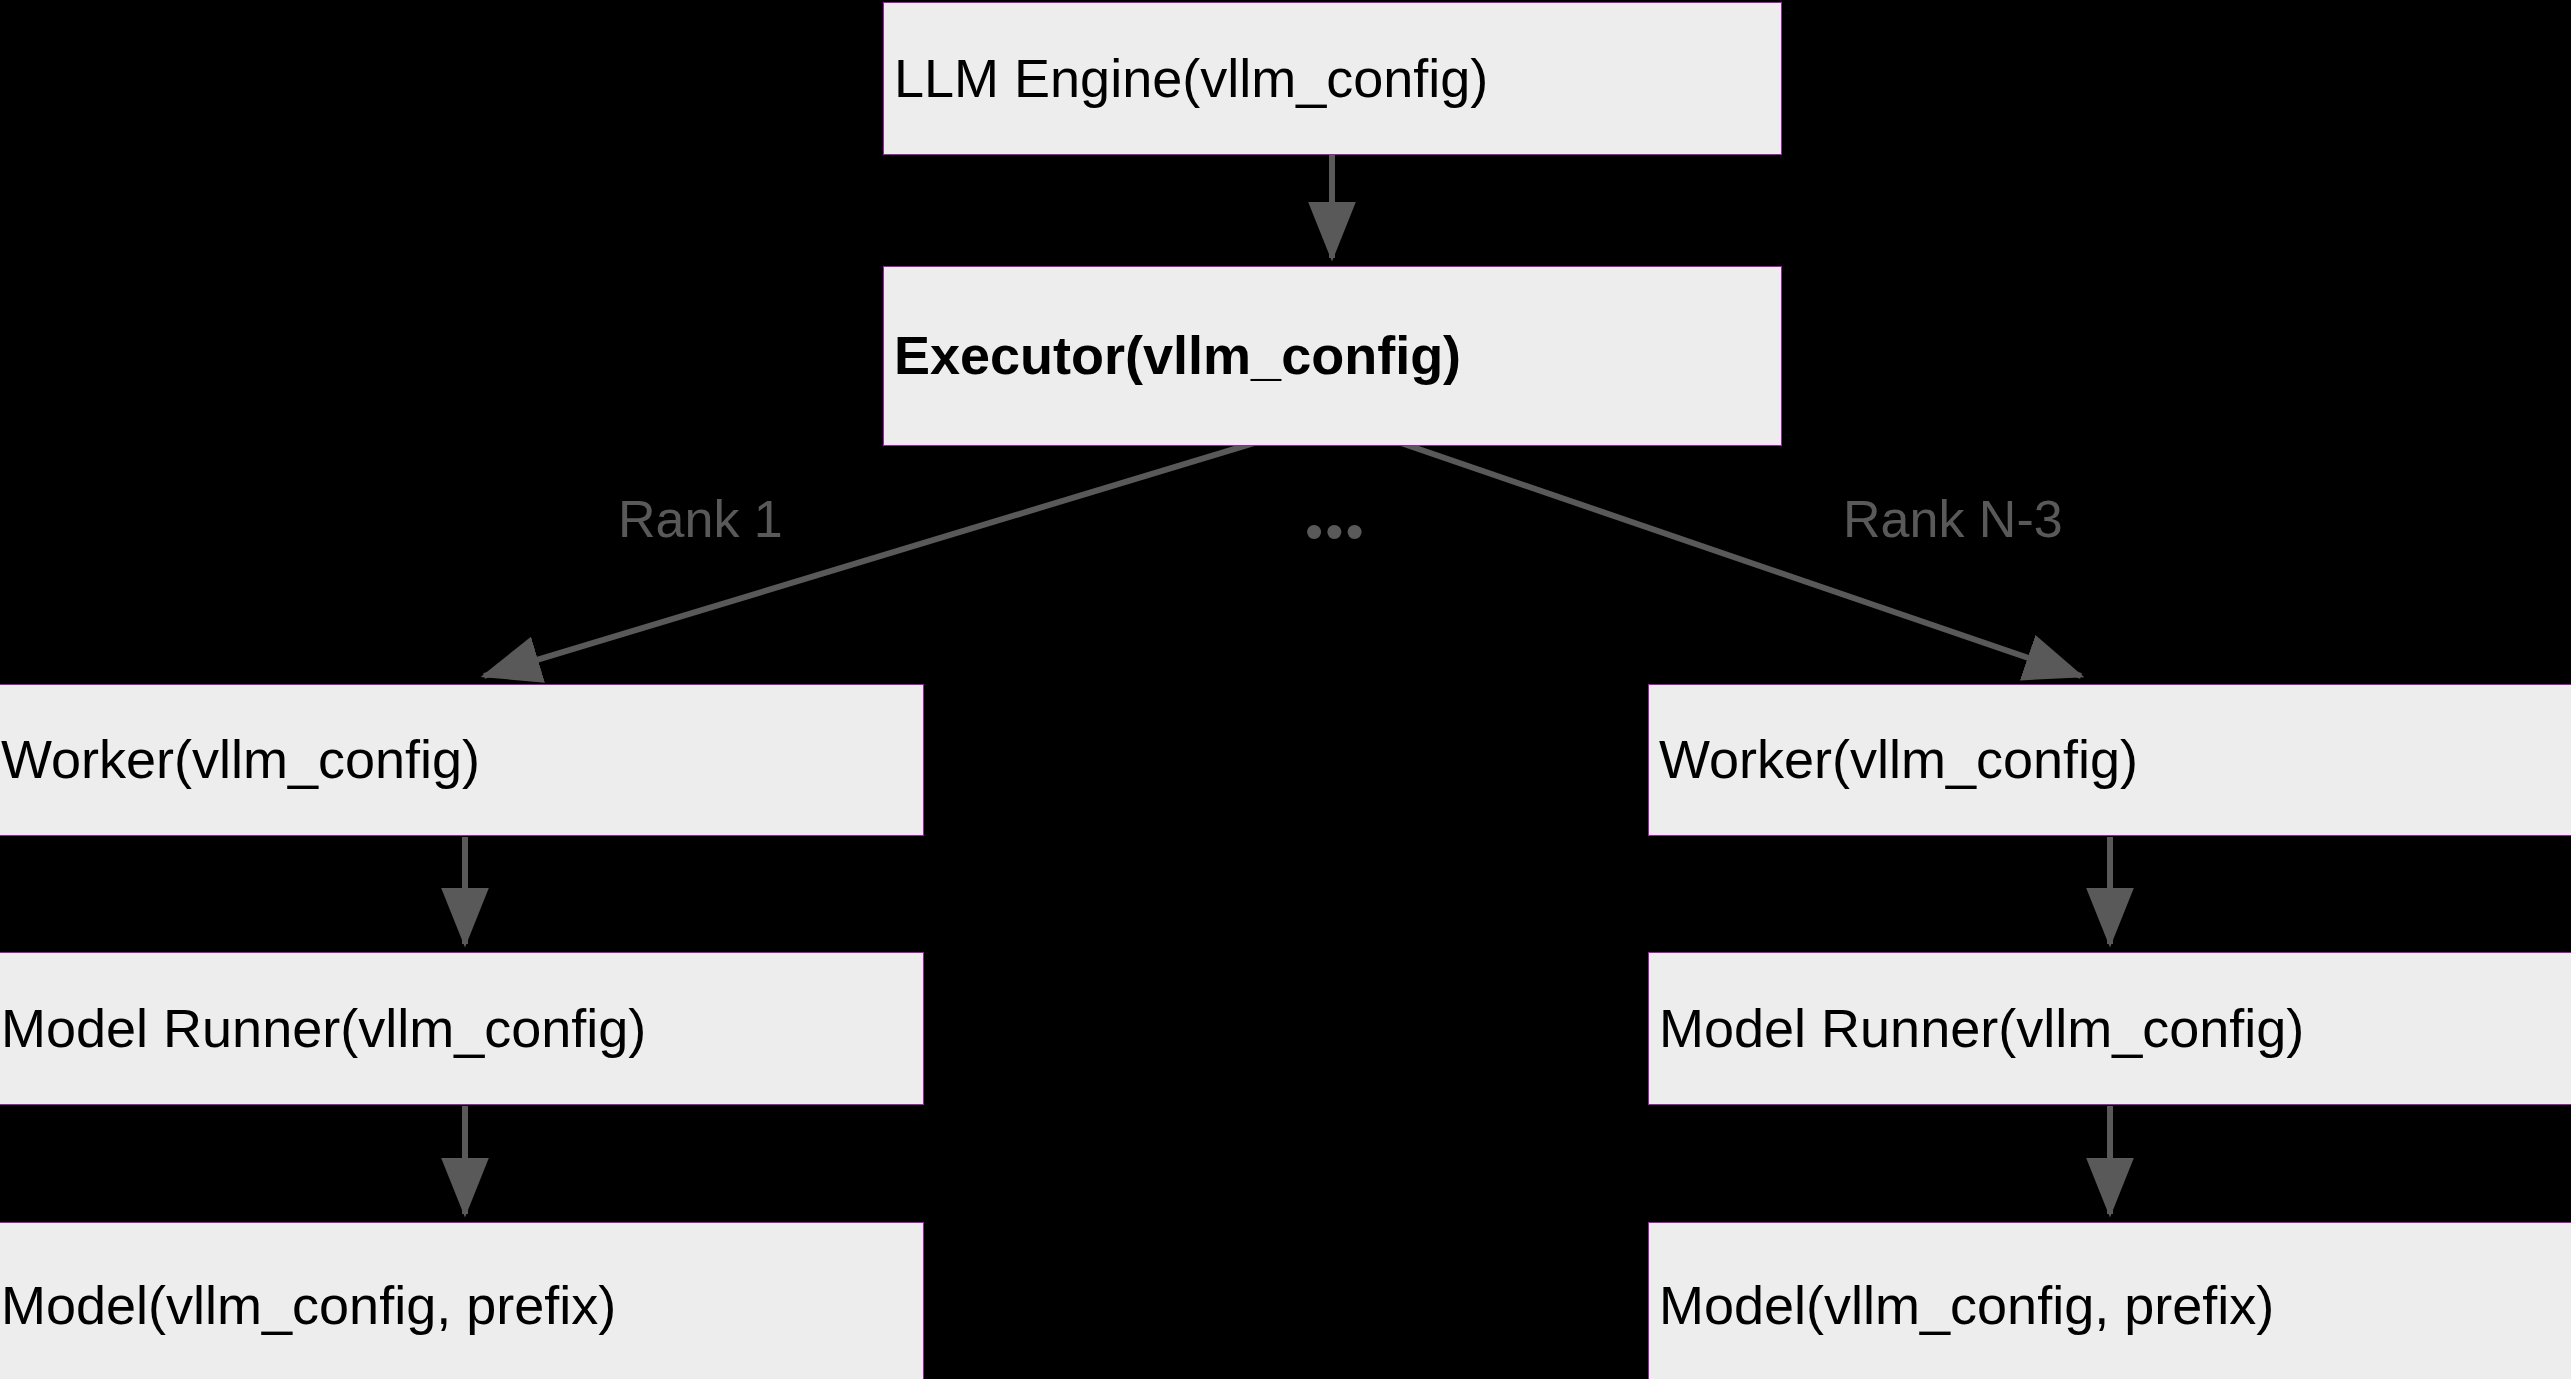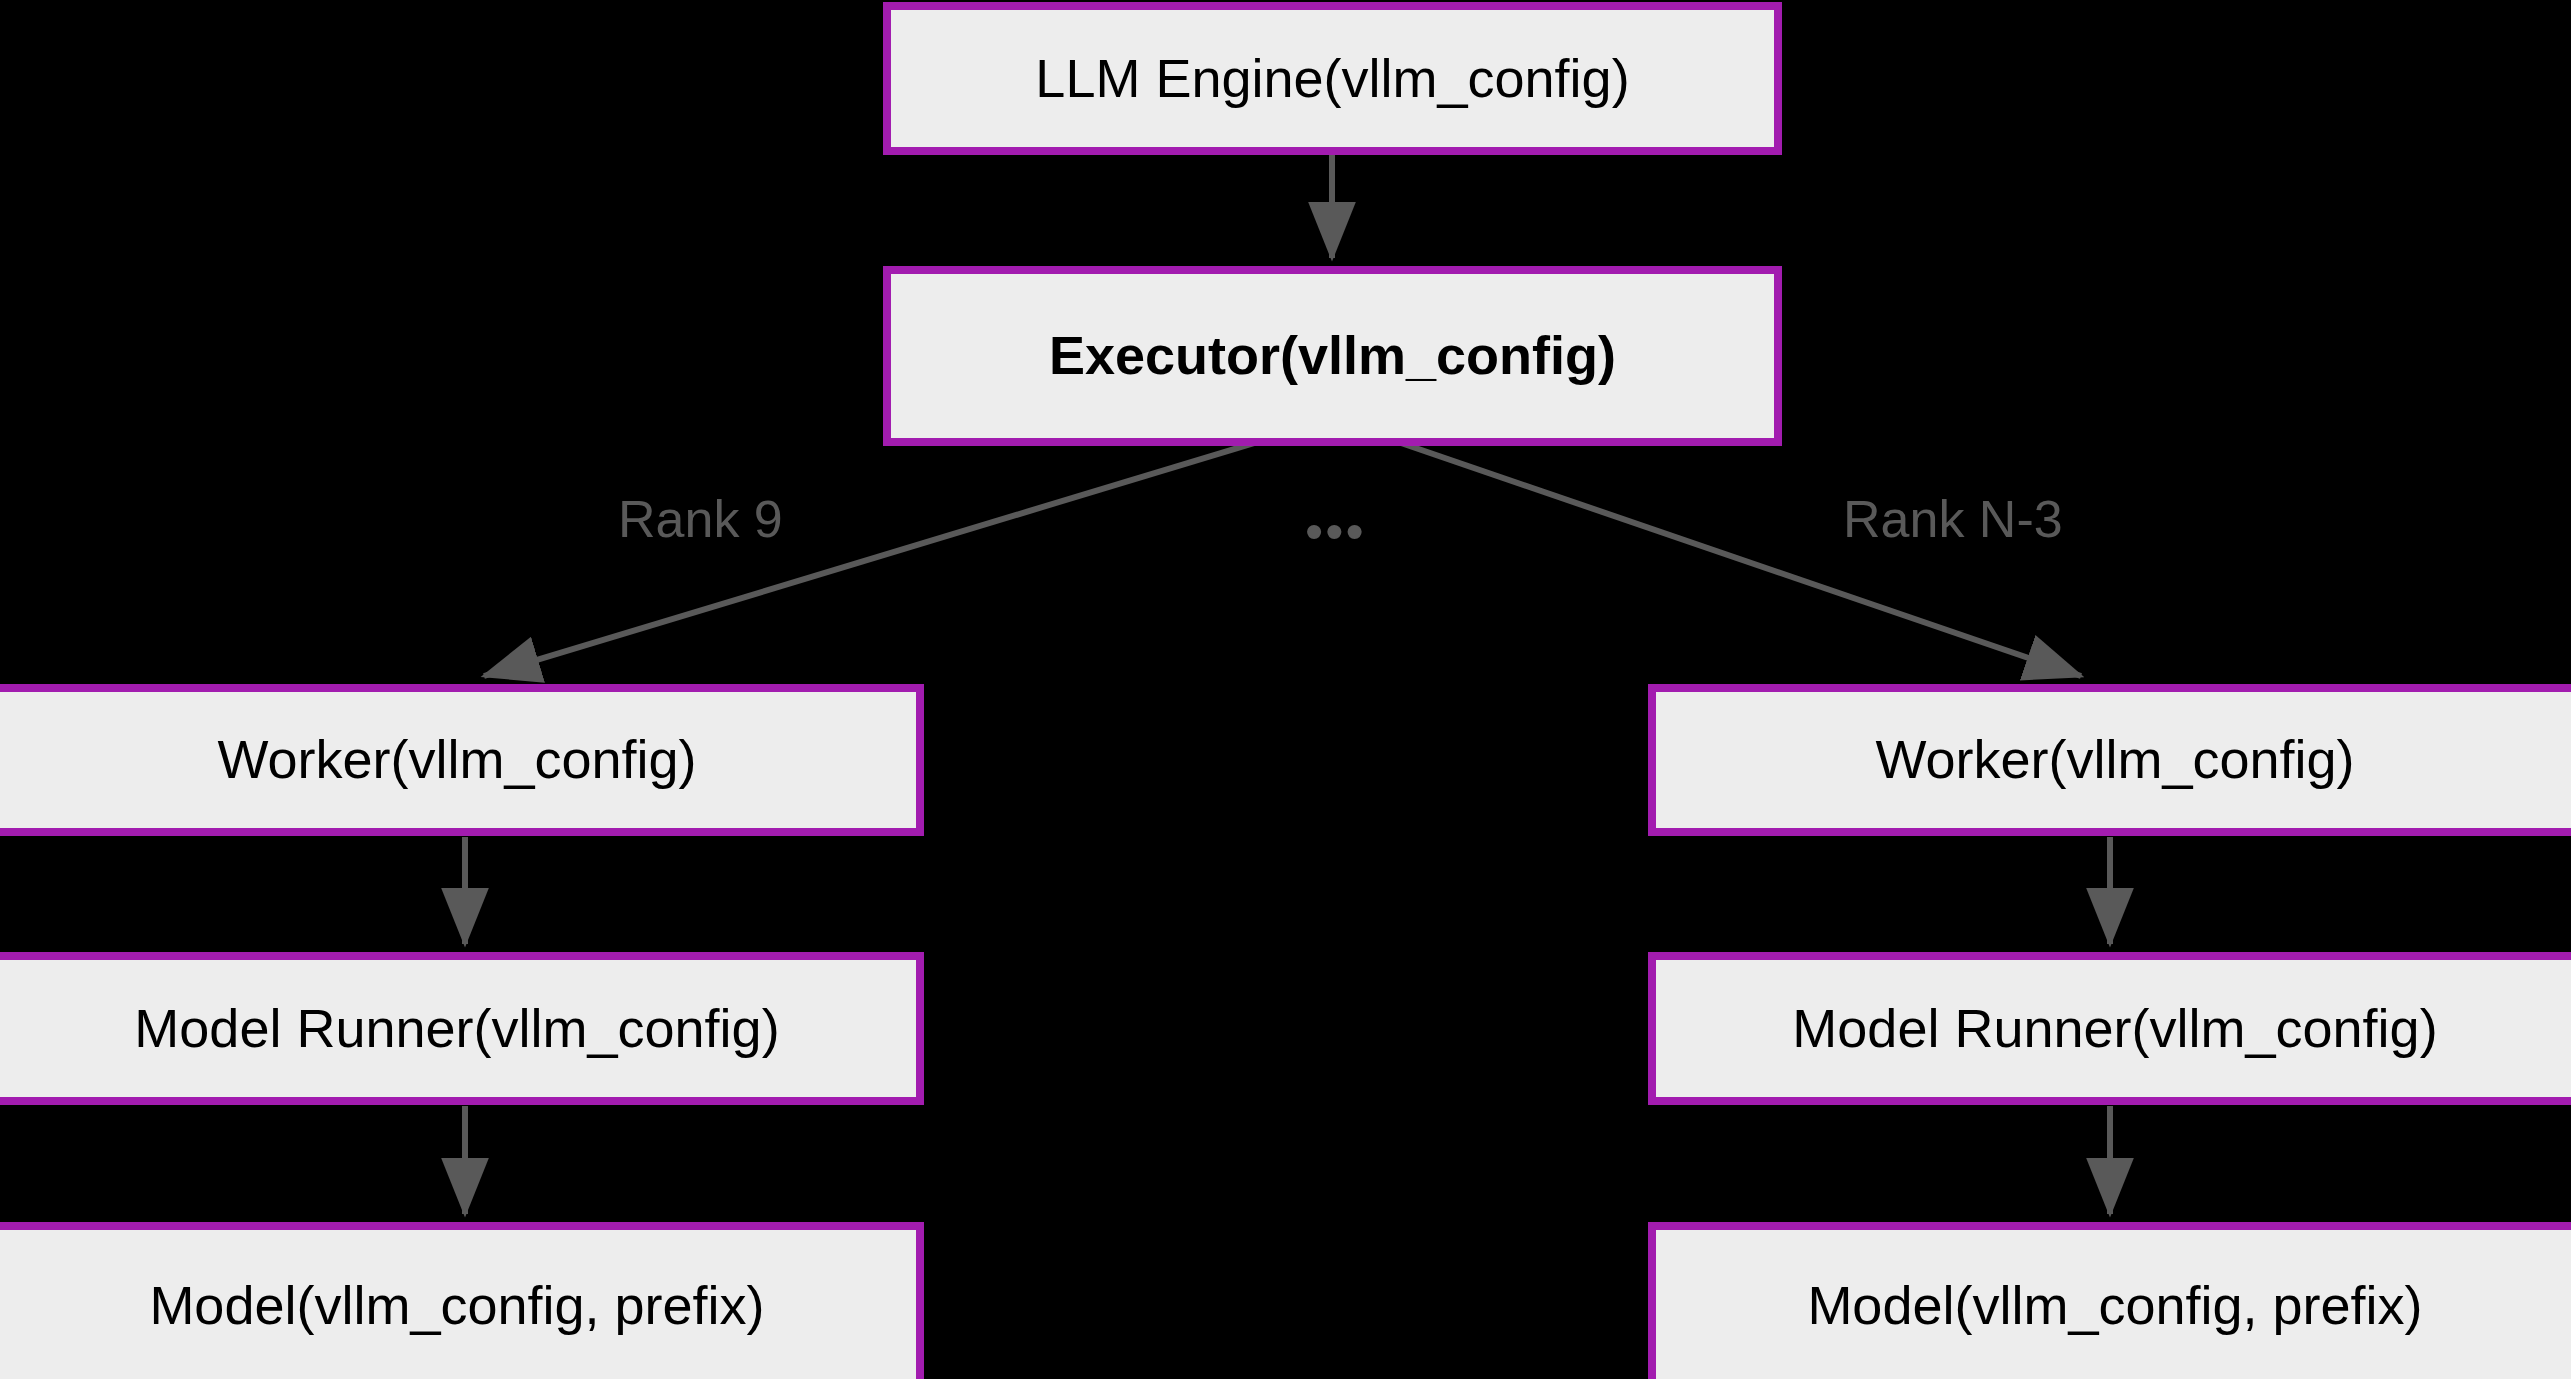--- a/index.html
+++ b/index.html
@@ -23,24 +23,23 @@
     left: 0;
     top: 0;
     width: 2571px;
     height: 1379px;
     pointer-events: none;
   }
   .node {
     position: absolute;
     box-sizing: border-box;
     background: #ededed;
-    border: 8px solid #a21caf;
+    border: 1px solid #a21caf;
     display: flex;
     align-items: center;
-    justify-content: center;
     color: #000000;
     font-size: 54px;
     font-weight: 400;
     letter-spacing: 0px;
     line-height: 1.1;
     white-space: nowrap;
   }
   .node-label {
     display: block;
     padding: 0 10px;
@@ -129,19 +128,19 @@
   </div>
 
   <div class="node" id="node-model-runner-rankn">
     <span class="node-label">Model Runner(vllm_config)</span>
   </div>
 
   <div class="node" id="node-model-rankn">
     <span class="node-label">Model(vllm_config, prefix)</span>
   </div>
 
-  <div class="edge-label" id="edge-label-rank0">Rank 9</div>
+  <div class="edge-label" id="edge-label-rank0">Rank 1</div>
 
   <div class="edge-label" id="edge-label-rankn">Rank N-3</div>
 
   <div class="ellipsis-label" id="edge-label-middle">•••</div>
 
 </div>
 
 </body></html>

